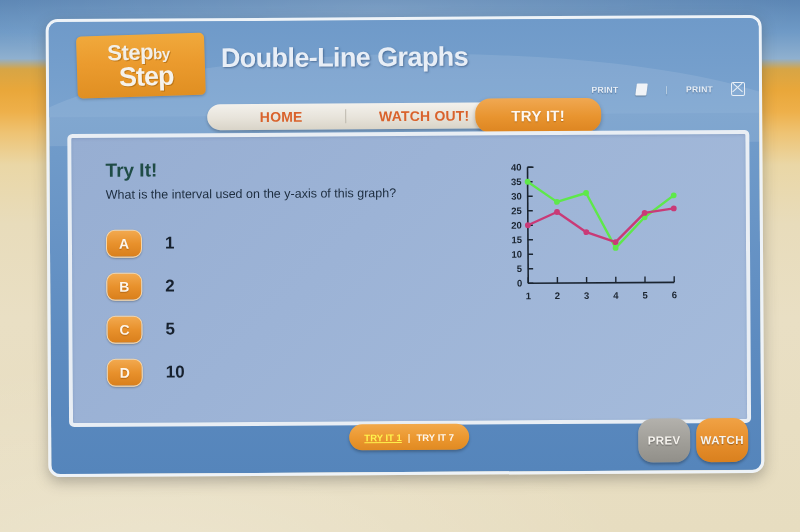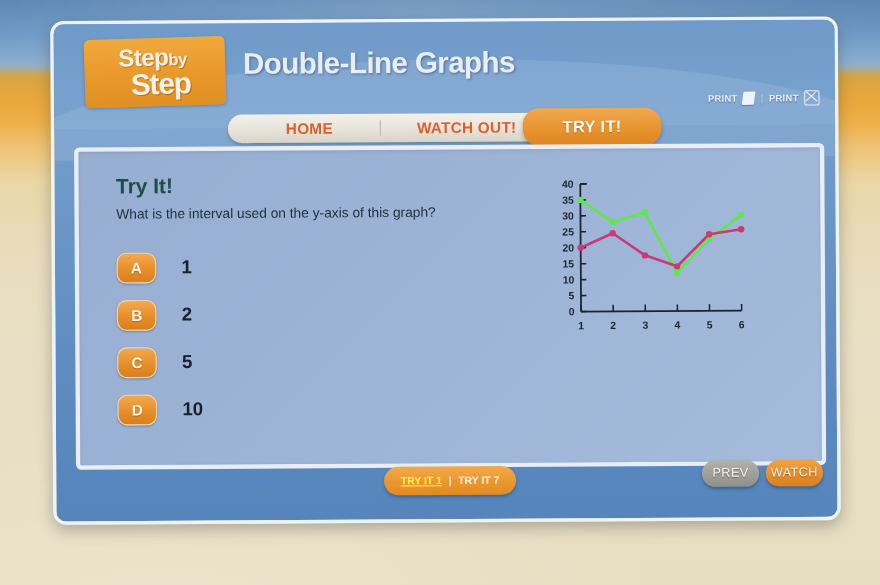--- a/index.html
+++ b/index.html
@@ -47,21 +47,21 @@
     text-shadow:1px 1px 0 rgba(150,90,10,.5);line-height:.95;margin-left:-4px;}
   #logo .l1 .by{font-size:15px;}
   #logo .l2{font-size:27px;font-weight:bold;color:#f5f2ec;letter-spacing:-1px;
     text-shadow:1px 1px 0 rgba(150,90,10,.5);line-height:.9;margin-top:1px;margin-left:10px;}
 
   #app-title{position:absolute;left:172px;top:22px;font-size:27px;font-weight:bold;
     color:#e8eef6;letter-spacing:-.6px;
     text-shadow:1px 1px 2px rgba(40,70,110,.55);}
 
   
-  #winctl{position:absolute;right:14px;top:64px;display:flex;align-items:center;gap:5px;
+  #winctl{position:absolute;right:14px;top:64px;display:flex;align-items:center;gap:18px;
     font-size:8.5px;font-weight:bold;color:#e9eff6;letter-spacing:.3px;
     text-shadow:0 1px 1px rgba(40,70,110,.5);}
   #winctl .sep{color:#cfe0ee;font-weight:normal;}
   .ico-page{width:11px;height:12px;background:#f0f3f7;border-radius:1px;
     transform:skewX(-8deg);box-shadow:0 1px 1px rgba(0,0,0,.25);display:inline-block;}
   .ico-close{width:12px;height:12px;border:1.4px solid #e9eff6;border-radius:2px;
     display:inline-block;position:relative;}
   .ico-close:before,.ico-close:after{content:"";position:absolute;left:-1px;top:4px;
     width:13px;height:1.4px;background:#e9eff6;}
   .ico-close:before{transform:rotate(42deg);}
@@ -114,23 +114,23 @@
   
   #tryit-pager{position:absolute;left:298px;top:404px;width:120px;height:26px;border-radius:13px;
     background:linear-gradient(to bottom,#f2a94a 0%,#eb972f 55%,#e08a22 100%);
     box-shadow:0 2px 3px rgba(0,0,0,.25);
     display:flex;align-items:center;justify-content:center;gap:6px;
     font-size:9.5px;font-weight:bold;text-align:center;}
   #tryit1{color:#fff34d;text-decoration:underline;}
   #pager-sep{color:#fde6c4;}
   #tryit2{color:#fdf6ec;}
 
-  .navbtn{position:absolute;top:400px;width:52px;height:24px;border-radius:15px;
+  .navbtn{position:absolute;top:400px;width:52px;height:44px;border-radius:15px;
     display:flex;align-items:center;justify-content:center;
-    font-size:11.5px;font-weight:normal;color:#f7f4ef;letter-spacing:.4px;
+    font-size:11.5px;font-weight:bold;color:#f7f4ef;letter-spacing:.4px;
     text-shadow:0 1px 1px rgba(0,0,0,.35);
     box-shadow:0 2px 3px rgba(0,0,0,.28);}
   #btn-prev{left:587px;background:linear-gradient(to bottom,#b3b1ac 0%,#a09e98 55%,#918f89 100%);}
   #btn-next{left:645px;background:linear-gradient(to bottom,#f0a245 0%,#e68e2c 55%,#d9801e 100%);}
 </style>
 </head>
 <body>
 
 <div class="desk-sweep"></div>
 <div class="desk-sweep2"></div>

